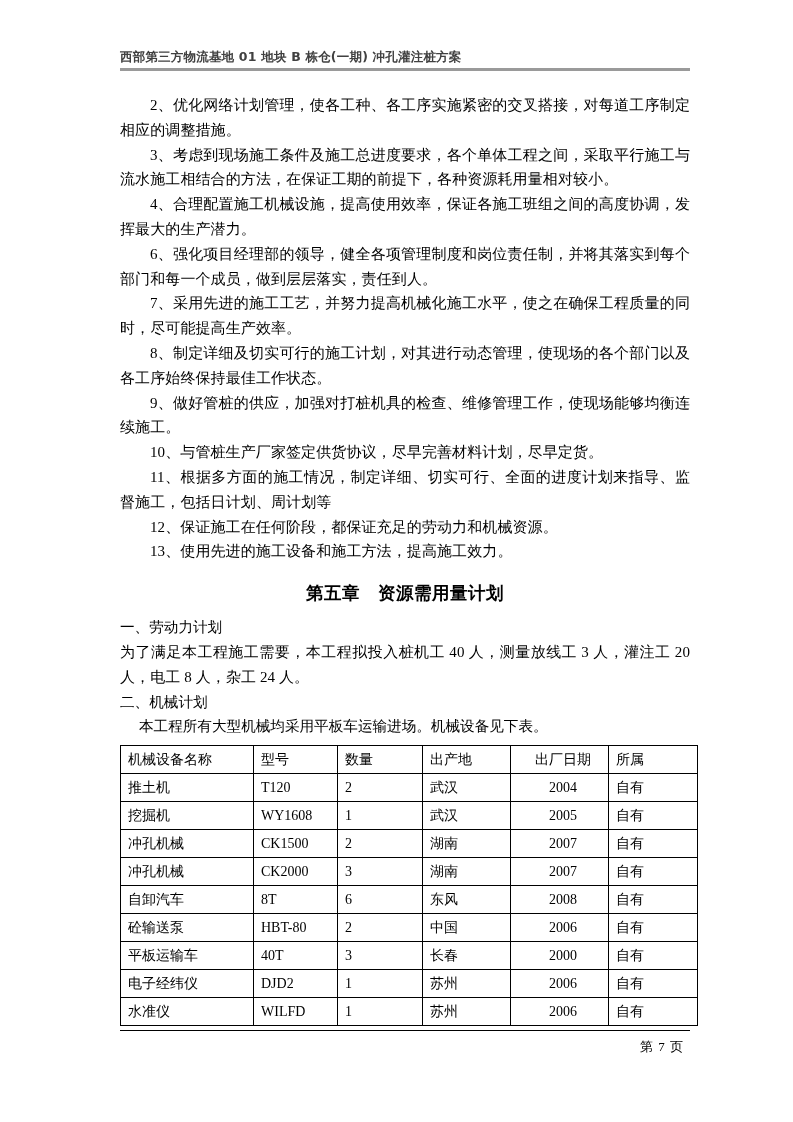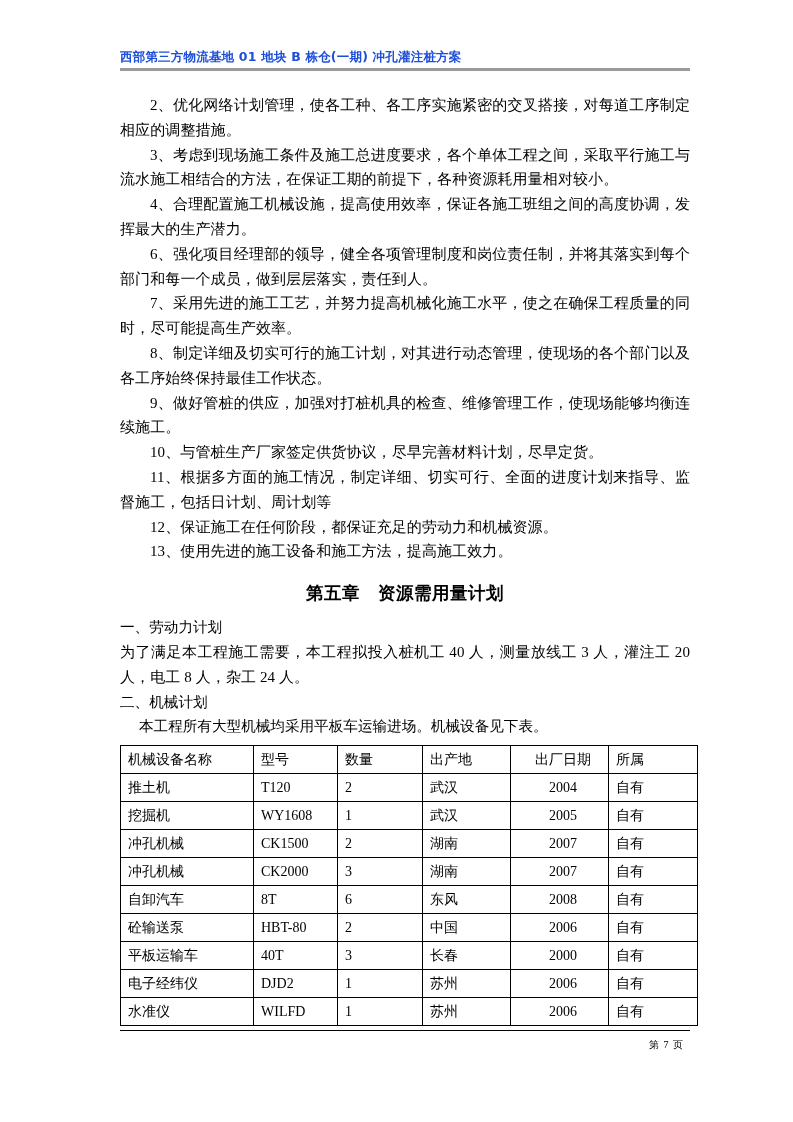--- a/index.html
+++ b/index.html
@@ -30,21 +30,21 @@
     top: 48px;
     width: 570px;
   }
   .header-title {
     font-family: "DejaVu Sans", "Liberation Sans", sans-serif;
     font-size: 12.5px;
     font-weight: bold;
     letter-spacing: 0.2px;
     line-height: 18px;
     white-space: nowrap;
-    color: #1d4ed8;
+    color: #404040;
   }
   .header-rule {
     margin-top: 2px;
     height: 3px;
     background: #9a9a9a;
     width: 570px;
   }
 
   
   .content {
@@ -122,21 +122,21 @@
     width: 570px;
   }
   .footer-rule {
     height: 1px;
     background: #000;
     width: 570px;
   }
   .footer-page {
     margin-top: 7px;
     text-align: right;
-    font-size: 10px;
+    font-size: 13px;
     letter-spacing: 1px;
     padding-right: 6px;
   }
 </style>
 </head>
 <body>
 
 <div class="page">
 
   <div class="header">

